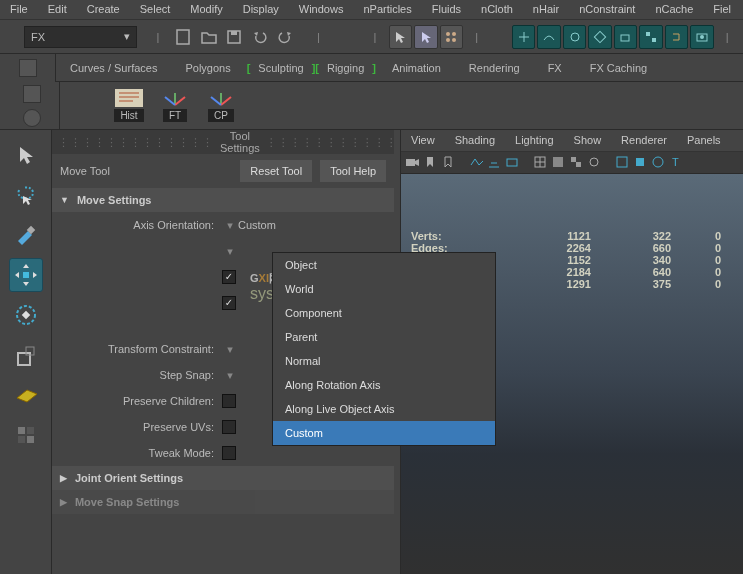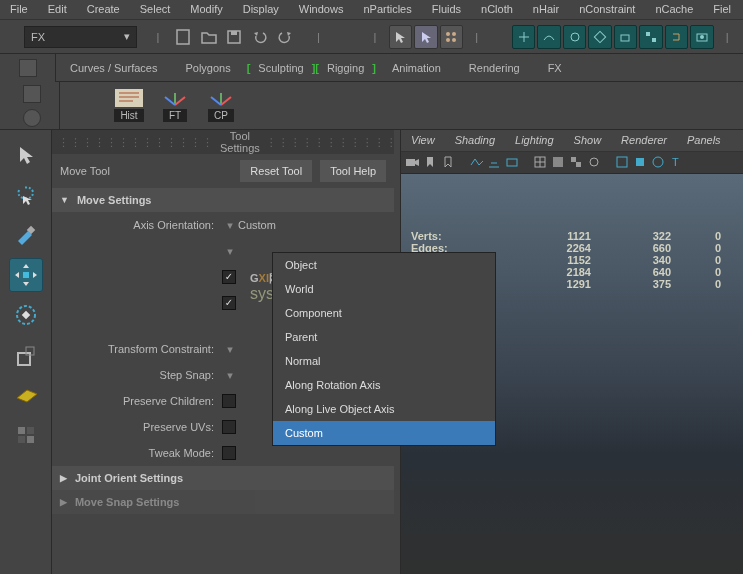--- a/index.html
+++ b/index.html
@@ -42,21 +42,21 @@
 .section-hdr .tri { font-size:9px;}
 .field-row { display:flex; align-items:center; height:26px; padding-right:8px;}
 .field-label { width:170px; text-align:right; padding-right:8px; color:#bbb;}
 .dropdown-arrow { width:16px; text-align:center; color:#888;}
 .checkbox { width:14px; height:14px; background:#2a2a2a; border:1px solid #111; }
 .checkbox.checked::after { content:"✓"; color:#ddd; font-size:10px; display:block; text-align:center; line-height:12px;}
 .field-input { background:#2e2e2e; border:1px solid #222; height:18px; width:100px; color:#ccc; padding:0 4px;}
 
 .viewport-panel { flex:1; background:#444; border-left:1px solid #2a2a2a; display:flex; flex-direction:column; position:relative;}
 .viewport-menubar { display:flex; height:22px; background:#444; border-bottom:1px solid #333;}
-.viewport-menubar div { padding:4px 10px; color:#c8c8c8;font-style:italic;}
+.viewport-menubar div { padding:4px 10px; color:#c8c8c8;}
 .viewport-toolbar { display:flex; height:22px; background:#3a3a3a; border-bottom:1px solid #2a2a2a; align-items:center; gap:2px; padding:0 4px;}
 .vp-icon { width:16px; height:16px; }
 .viewport-3d { flex:1; background: linear-gradient(#5a6a78, #3a4450 50%, #2a3038 70%, #303030); position:relative;}
 .stats { position:absolute; top:20px; left:10px; font-family: monospace; font-size:14px; color:#d2d2c0; font-weight:bold;margin-top:36px;}
 .stats-row { display:flex;}
 .stats-lbl { width:100px;}
 .stats-v1 { width:80px; text-align:right;}
 .stats-v2 { width:80px; text-align:right;}
 .stats-v3 { width:50px; text-align:right;}
 
@@ -204,20 +204,21 @@
     <div class="shelf-tab">Curves / Surfaces</div>
     <div class="shelf-tab">Polygons</div>
     <span class="shelf-tab bracket">[</span>
     <div class="shelf-tab" style="padding:6px 6px">Sculpting</div>
     <span class="shelf-tab bracket">][</span>
     <div class="shelf-tab" style="padding:6px 6px">Rigging</div>
     <span class="shelf-tab bracket">]</span>
     <div class="shelf-tab">Animation</div>
     <div class="shelf-tab">Rendering</div>
     <div class="shelf-tab">FX</div>
+    <div class="shelf-tab">FX Caching</div>
   </div>
 </div>
 
 <div class="shelf-icon-block">
   <div class="shelf-side-col" style="height:48px;">
     <div class="shelf-side-btn"></div>
     <div class="shelf-side-btn" style="border-radius:50%"></div>
   </div>
   <div style="display:flex; gap:4px; padding-left:8px;">
     <div class="hist-btn">

